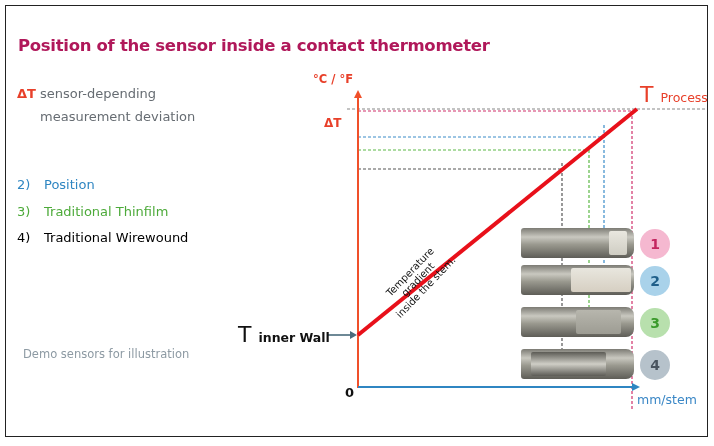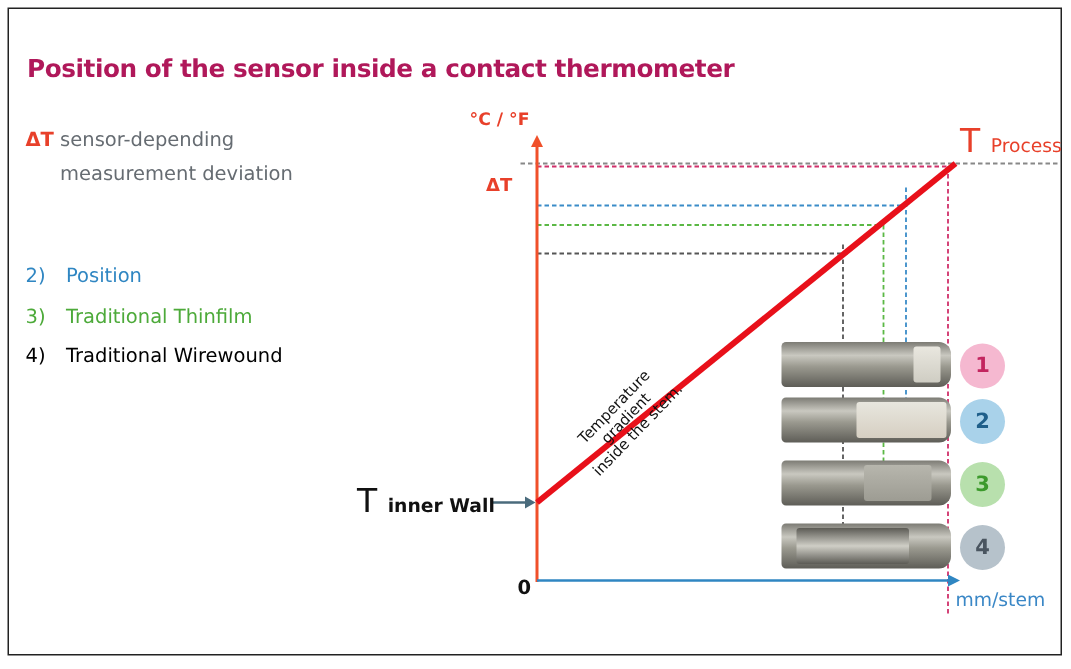--- a/index.html
+++ b/index.html
@@ -40,20 +40,21 @@
   <div class="line2">measurement deviation</div>
 </div>
 
 <div class="legend">
   <div class="item" style="color:#2f86c2"><span class="num">2)</span><span>Position</span></div>
   <div class="item" style="color:#4daa3a"><span class="num">3)</span><span>Traditional Thinfilm</span></div>
   <div class="item" style="color:#000000"><span class="num">4)</span><span>Traditional Wirewound</span></div>
 </div>
 
 <div class="note">
+  <div>Demo sensors for illustration</div>
 </div>
 
 <svg width="714" height="446">
 
   <line x1="347" y1="109" x2="706" y2="109" stroke="#888" stroke-width="1.2" stroke-dasharray="3,2"></line>
   <line x1="358" y1="111" x2="632" y2="111" stroke="#d0306a" stroke-width="1.2" stroke-dasharray="3,2"></line>
   <line x1="358" y1="137" x2="605" y2="137" stroke="#3a8cc8" stroke-width="1.2" stroke-dasharray="3,2"></line>
   <line x1="358" y1="150" x2="588" y2="150" stroke="#5bb845" stroke-width="1.2" stroke-dasharray="3,2"></line>
   <line x1="358" y1="169" x2="565" y2="169" stroke="#555" stroke-width="1.2" stroke-dasharray="3,2"></line>
 

